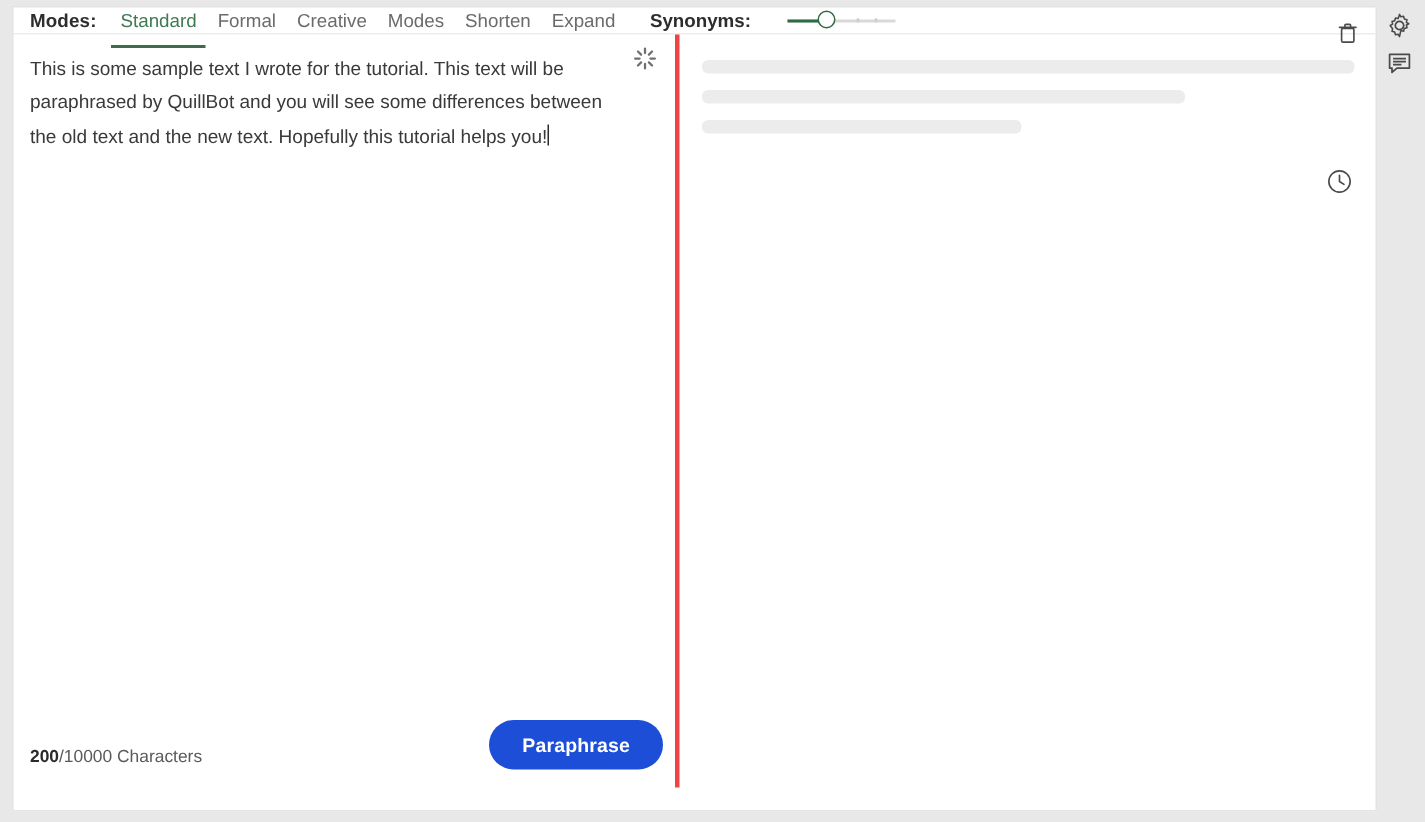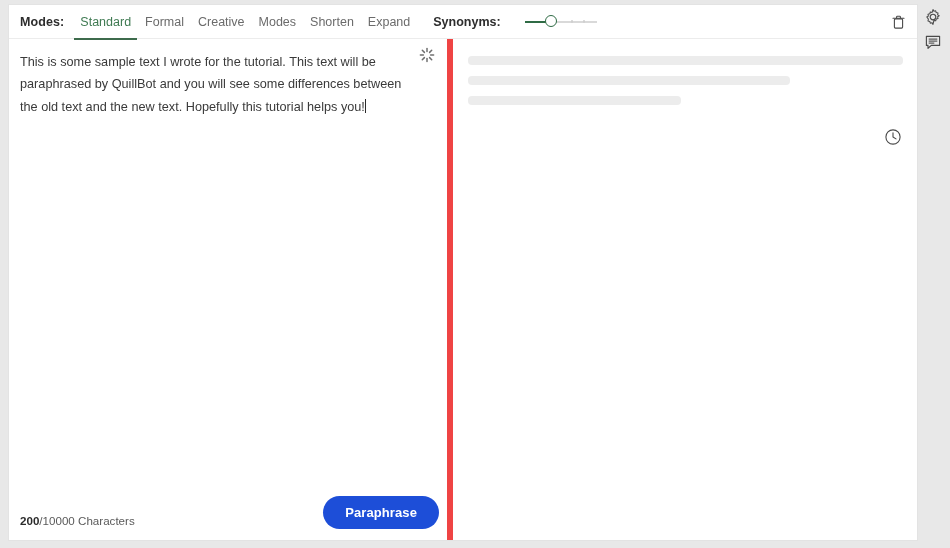--- a/index.html
+++ b/index.html
@@ -30,21 +30,21 @@
     height: 537px;
     background: #ffffff;
     border: 1px solid #e3e3e3;
     box-sizing: border-box;
     overflow: hidden;
   }
 
   
   .toolbar {
     position: relative;
-    height: 34px;
+    height: 18px;
     border-bottom: 1px solid #ececec;
     display: flex;
     align-items: center;
     padding: 0 0 0 11px;
     box-sizing: border-box;
   }
   .modes-label {
     font-size: 12.5px;
     font-weight: bold;
     color: #2d2d2d;
@@ -146,21 +146,21 @@
 
   
   .panes {
     position: relative;
     height: 502px;
     display: flex;
   }
   .pane-left {
     position: relative;
     width: 444px;
-    border-right: 6px solid #ef4444;
+    border-right: 3px solid #ef4444;
     box-sizing: border-box;
     display: flex;
     flex-direction: column;
   }
   .pane-right {
     position: relative;
     flex: 1;
     display: flex;
     flex-direction: column;
   }

